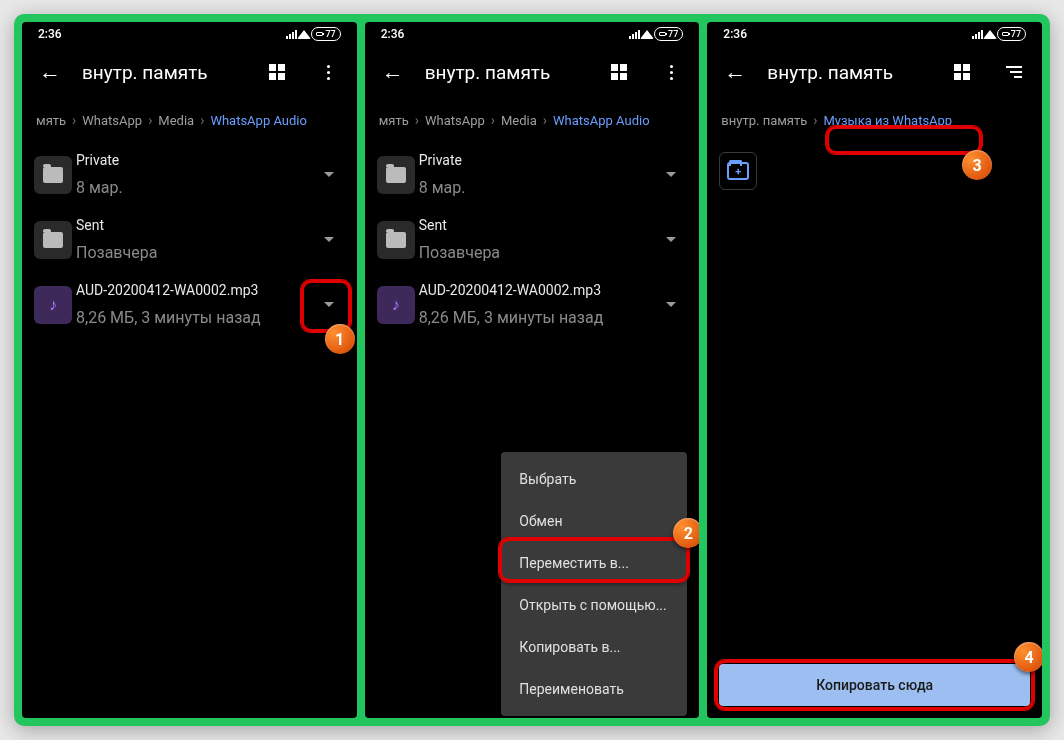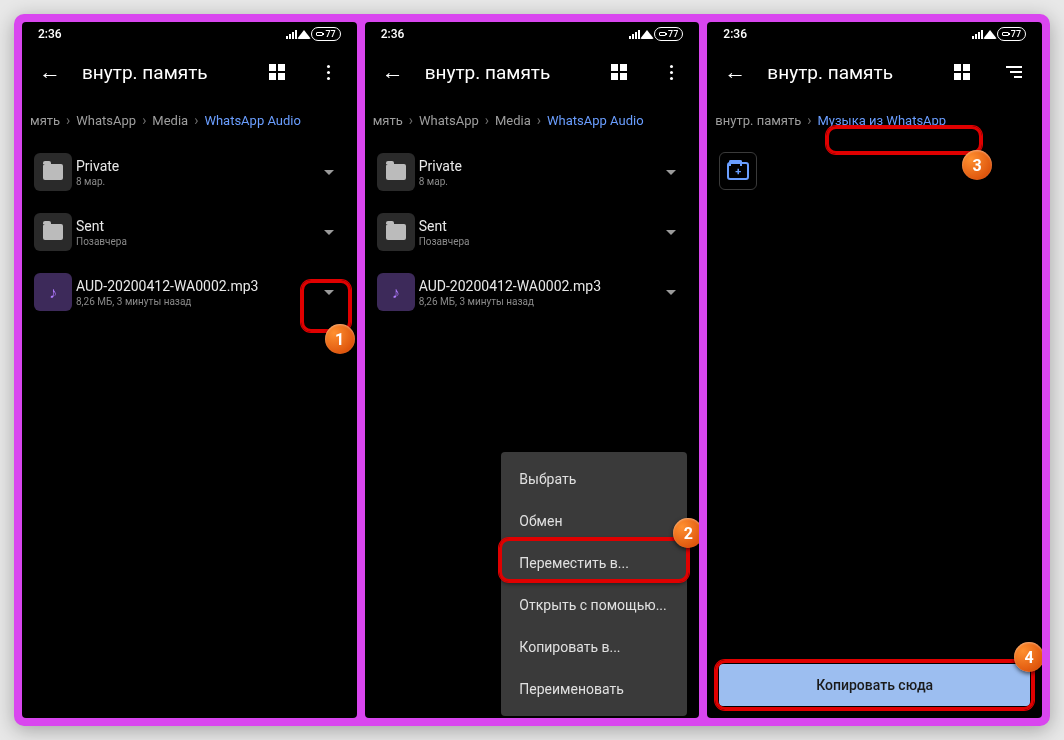--- a/index.html
+++ b/index.html
@@ -1,18 +1,18 @@
 <!DOCTYPE html>
 <html><head>
 <meta charset="utf-8">
 <style>
 *{margin:0;padding:0;box-sizing:border-box;font-family:Roboto,Arial,sans-serif;-webkit-font-smoothing:antialiased}
 body{background:#fff;width:1064px;height:740px;overflow:hidden;position:relative}
 .bg{position:absolute;inset:0;background:#e8e8e8}
-.outer{position:absolute;top:14px;left:14px;width:1036px;height:712px;background:#d946ef;border-radius:10px;display:flex;gap:8px;padding:8px;box-shadow:0 4px 20px rgba(0,0,0,.3)}
+.outer{position:absolute;top:14px;left:14px;width:1036px;height:712px;background:#22c55e;border-radius:10px;display:flex;gap:8px;padding:8px;box-shadow:0 4px 20px rgba(0,0,0,.3)}
 .phone{flex:1;background:#000;border-radius:4px;position:relative;overflow:hidden;display:flex;flex-direction:column}
 
 .statusbar{height:24px;display:flex;align-items:center;justify-content:space-between;padding:0 16px;color:#fff;font-size:12px;font-weight:500}
 .status-right{display:flex;align-items:center;}
 .sig{display:inline-flex;align-items:flex-end;gap:1px}
 .sig i{width:2px;background:#fff;display:block}
 .sig i:nth-child(1){height:3px}.sig i:nth-child(2){height:5px}.sig i:nth-child(3){height:7px}.sig i:nth-child(4){height:9px}
 .wifi{width:0;height:0;border-left:7px solid transparent;border-right:7px solid transparent;border-bottom:9px solid #fff;border-radius:2px}
 .batt{border:1px solid #fff;border-radius:7px;padding:1px 4px;font-size:9px;display:flex;align-items:center;gap:2px}
 .batt-ic{width:7px;height:4px;border:1px solid #fff;border-radius:1px;position:relative}
@@ -22,33 +22,33 @@
 .ico{width:40px;height:40px;display:flex;align-items:center;justify-content:center;color:#fff;cursor:pointer}
 .appbar-title{flex:1;color:#fff;font-size:19px;font-weight:400}
 .grid-ic{display:grid;grid-template-columns:1fr 1fr;gap:2px;width:16px;height:16px}
 .grid-ic i{background:#fff;border:1px solid #fff}
 .more-ic{display:flex;flex-direction:column;gap:3px;align-items:center}
 .more-ic i{width:3px;height:3px;background:#fff;border-radius:50%}
 .sort-ic{display:flex;flex-direction:column;gap:3px;align-items:flex-end}
 .sort-ic i{height:2px;background:#fff}
 .sort-ic i:nth-child(1){width:16px}.sort-ic i:nth-child(2){width:12px}.sort-ic i:nth-child(3){width:8px}
 
-.crumbs{height:44px;display:flex;align-items:center;padding:0 4px;font-size:13px;overflow:hidden}
+.crumbs{height:44px;display:flex;align-items:center;padding:0 10px;font-size:13px;overflow:hidden}
 .crumb{color:#9e9e9e;padding:0 4px;white-space:nowrap;cursor:pointer}
 .crumb.active{color:#6a9eff}
 .chev{color:#6e6e6e;font-size:14px;padding:0 2px}
 
 .list{flex:1;position:relative}
 .row{display:flex;align-items:center;padding:10px 8px 10px 12px;gap:4px;position:relative}
 .ficon{width:38px;height:38px;border-radius:6px;background:#2a2a2a;display:flex;align-items:center;justify-content:center;flex-shrink:0}
 .ficon.aud{background:#3d2a5a}
 .ficon.nf{background:transparent;border:1px solid #3a3a3a}
 .ftxt{flex:1;min-width:0}
 .fname{color:#e8e8e8;font-size:14px;white-space:nowrap;overflow:hidden;text-overflow:ellipsis}
-.fsub{color:#8a8a8a;font-size:10px;margin-top:2px}
+.fsub{color:#8a8a8a;font-size:16px;margin-top:10px}
 .drop{width:40px;height:40px;display:flex;align-items:center;justify-content:center;cursor:pointer}
 .tri{width:0;height:0;border-left:5px solid transparent;border-right:5px solid transparent;border-top:5px solid #9a9a9a}
 
 .folder-ic{width:20px;height:16px;background:#bbb;border-radius:2px;position:relative}
 .folder-ic::before{content:'';position:absolute;top:-3px;left:0;width:8px;height:3px;background:#bbb;border-radius:2px 2px 0 0}
 .note-ic{font-size:16px;color:#b07aff}
 .newf-ic{width:22px;height:18px;border:2px solid #6a9eff;border-radius:3px;position:relative}
 .newf-ic::before{content:'';position:absolute;top:-4px;left:0;width:9px;height:4px;border:2px solid #6a9eff;border-bottom:none;border-radius:2px 2px 0 0}
 .newf-ic::after{content:'+';position:absolute;inset:0;display:flex;align-items:center;justify-content:center;color:#6a9eff;font-size:11px;font-weight:bold}
 

